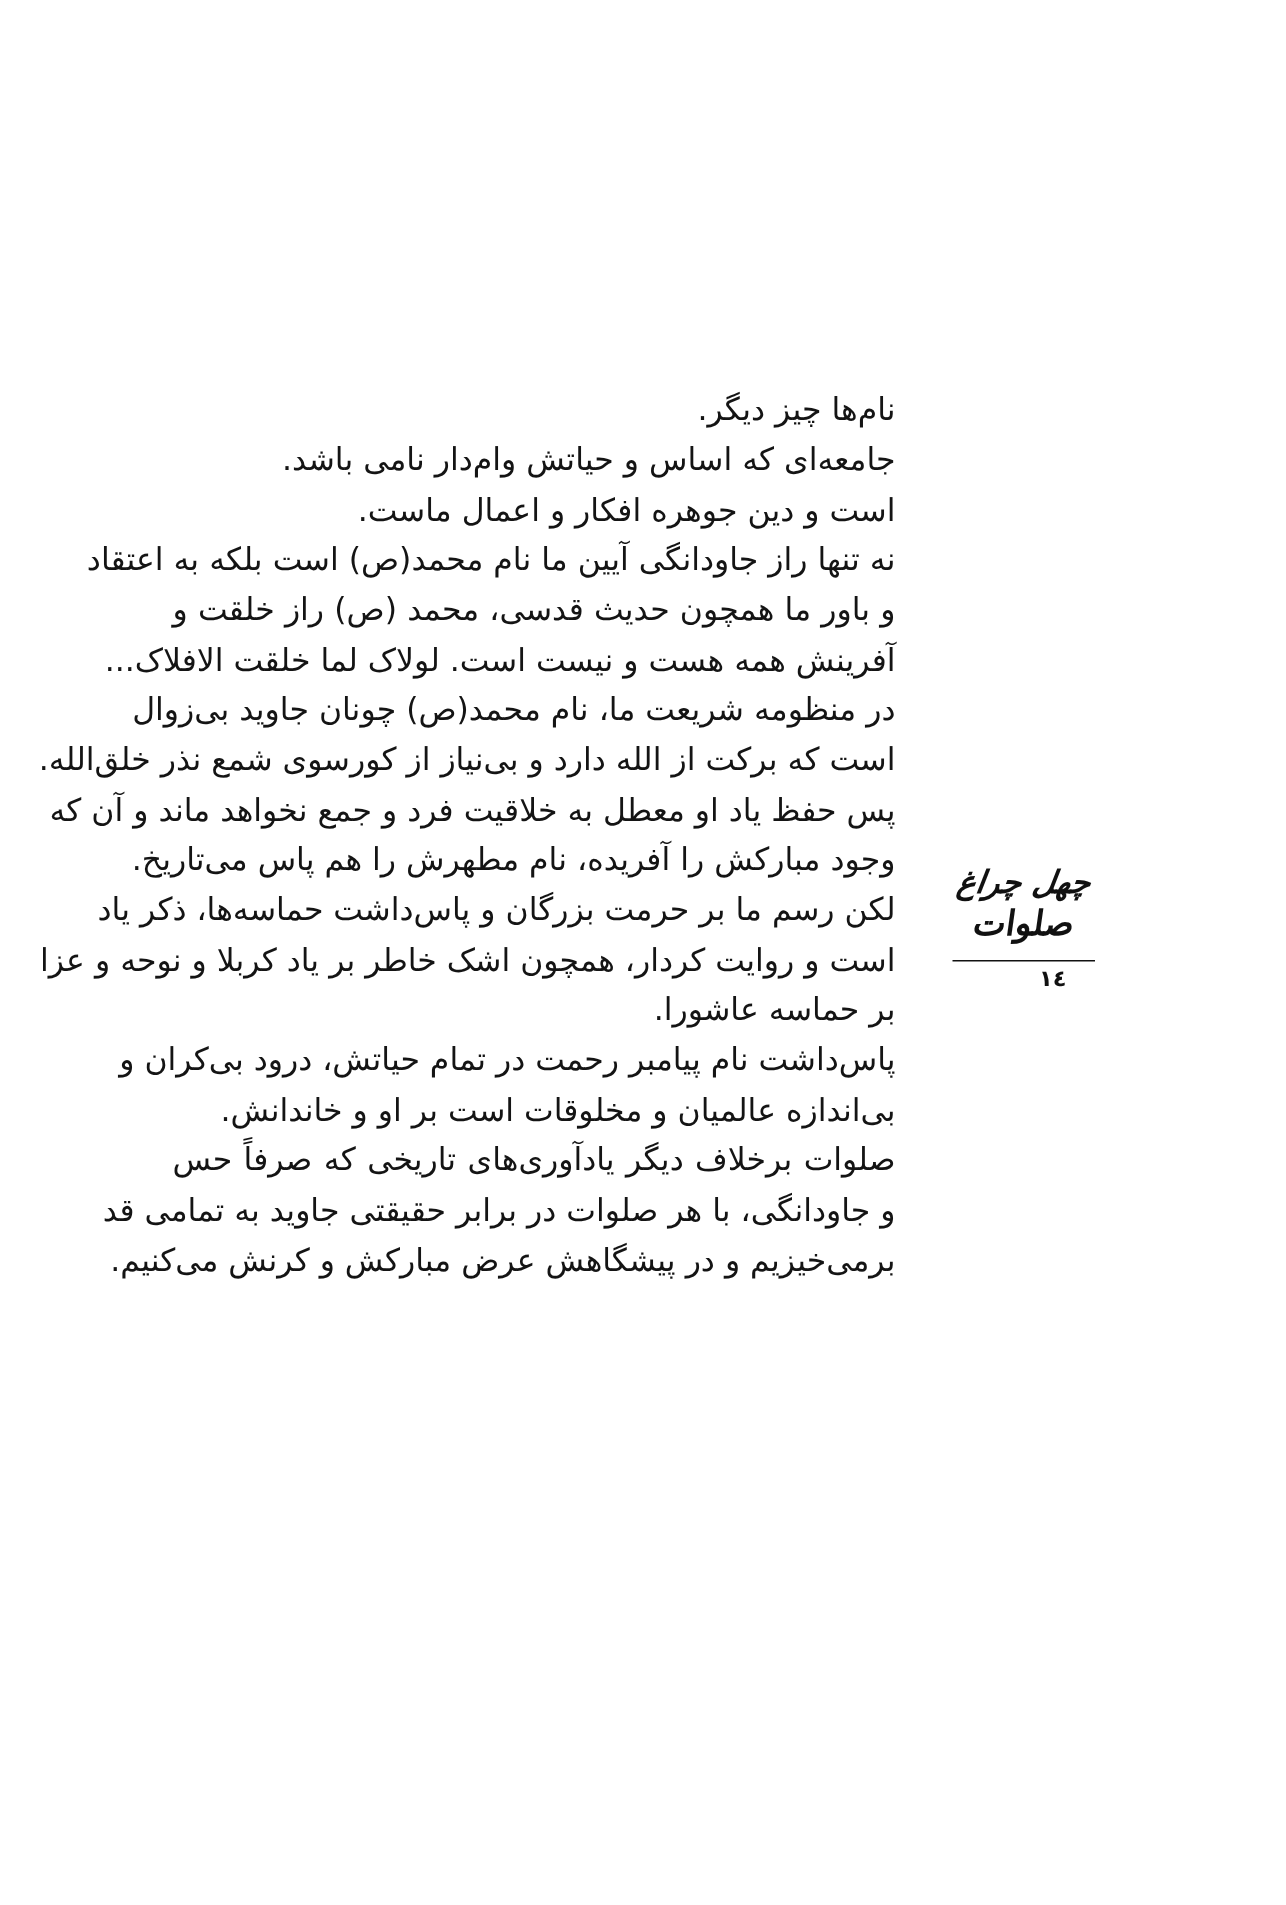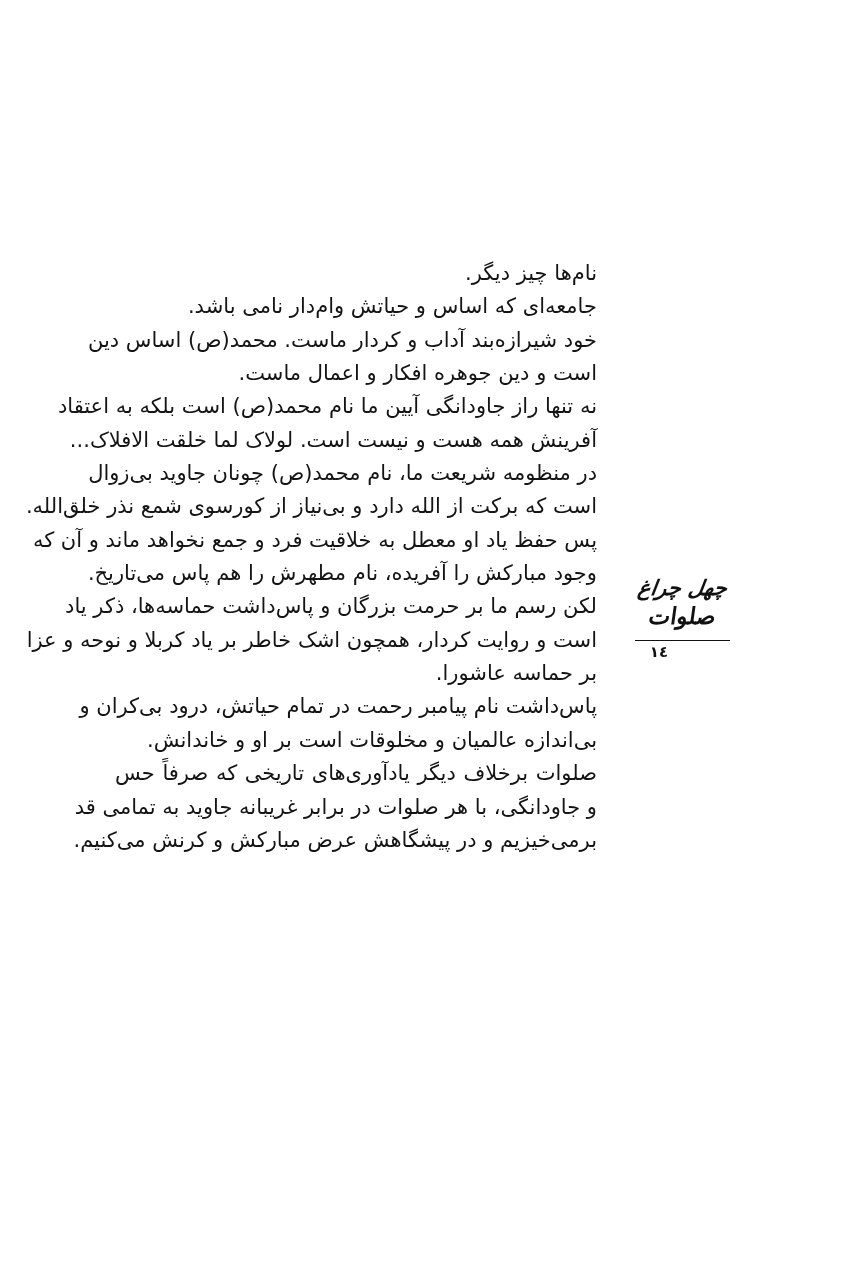--- a/index.html
+++ b/index.html
@@ -11,43 +11,43 @@
   }
   .text-block .line { display:block; height:33.35px; white-space:nowrap; overflow:visible; text-align:justify; text-align-last:justify; }
   .text-block .line.last { text-align-last:right; }
   .margin-title {
     position:absolute; left:630px; top:575px; width:105px; height:62px;
     direction:rtl; text-align:center;
   }
   .margin-title .calligraphy-top { display:block; font-family:"DejaVu Serif", serif; font-size:21px; font-style:italic; font-weight:bold; line-height:26px; letter-spacing:-1px; transform:skewX(-8deg); }
   .margin-title .calligraphy-bottom { display:block; font-family:"DejaVu Serif", serif; font-size:23px; font-weight:bold; line-height:30px; letter-spacing:-1px; transform:skewX(-8deg); }
   .margin-rule { position:absolute; left:635px; top:640px; width:95px; height:0; border-top:1.5px solid #111; }
-  .page-number { position:absolute; left:631px; top:643px; width:56px; text-align:center; font-family:"DejaVu Sans", sans-serif; font-size:15px; font-weight:bold; color:#111; direction:rtl; }
+  .page-number { position:absolute; left:655px; top:643px; width:56px; text-align:right; font-family:"DejaVu Sans", sans-serif; font-size:15px; font-weight:bold; color:#111; direction:rtl; }
 </style>
 </head>
 <body>
 
 <div class="text-block">
   <span class="line" style="text-align-last:right">نام‌ها چیز دیگر.</span>
   <span class="line last">جامعه‌ای که اساس و حیاتش وام‌دار نامی باشد.</span>
-  <span class="line">خود شیرازه‌بند آداب و کردار ماست. محمد(ص) اساس دین</span>
   <span class="line last">است و دین جوهره افکار و اعمال ماست.</span>
   <span class="line">نه تنها راز جاودانگی آیین ما نام محمد(ص) است بلکه به اعتقاد</span>
+  <span class="line">و باور ما همچون حدیث قدسی، محمد (ص)  راز خلقت و</span>
   <span class="line last">آفرینش همه هست و نیست است. لولاک لما خلقت الافلاک...</span>
   <span class="line">در منظومه شریعت ما، نام محمد(ص) چونان جاوید بی‌زوال</span>
   <span class="line">است که برکت از الله دارد و بی‌نیاز از کورسوی شمع نذر خلق‌الله.</span>
   <span class="line">پس حفظ یاد او معطل به خلاقیت فرد و جمع نخواهد ماند و آن که</span>
   <span class="line last">وجود مبارکش را آفریده، نام مطهرش را هم پاس می‌تاریخ.</span>
   <span class="line">لکن رسم ما بر حرمت بزرگان و پاس‌داشت حماسه‌ها، ذکر یاد</span>
   <span class="line">است و روایت کردار، همچون اشک خاطر بر یاد کربلا و نوحه و عزا</span>
   <span class="line last">بر حماسه عاشورا.</span>
   <span class="line">پاس‌داشت نام پیامبر رحمت در تمام حیاتش، درود بی‌کران و</span>
   <span class="line last">بی‌اندازه عالمیان و مخلوقات است بر او و خاندانش.</span>
   <span class="line">صلوات برخلاف دیگر یادآوری‌های تاریخی که صرفاً حس</span>
-  <span class="line">و جاودانگی، با هر صلوات در برابر غریبانه جاوید به تمامی قد</span>
+  <span class="line">و جاودانگی، با هر صلوات در برابر حقیقتی جاوید به تمامی قد</span>
   <span class="line last">برمی‌خیزیم و در پیشگاهش عرض مبارکش و کرنش می‌کنیم.</span>
 </div>
 
 <div class="margin-title">
   <span class="calligraphy-top">چهل چراغ</span>
   <span class="calligraphy-bottom">صلوات</span>
 </div>
 <div class="margin-rule"></div>
 <div class="page-number">۱٤</div>
 

